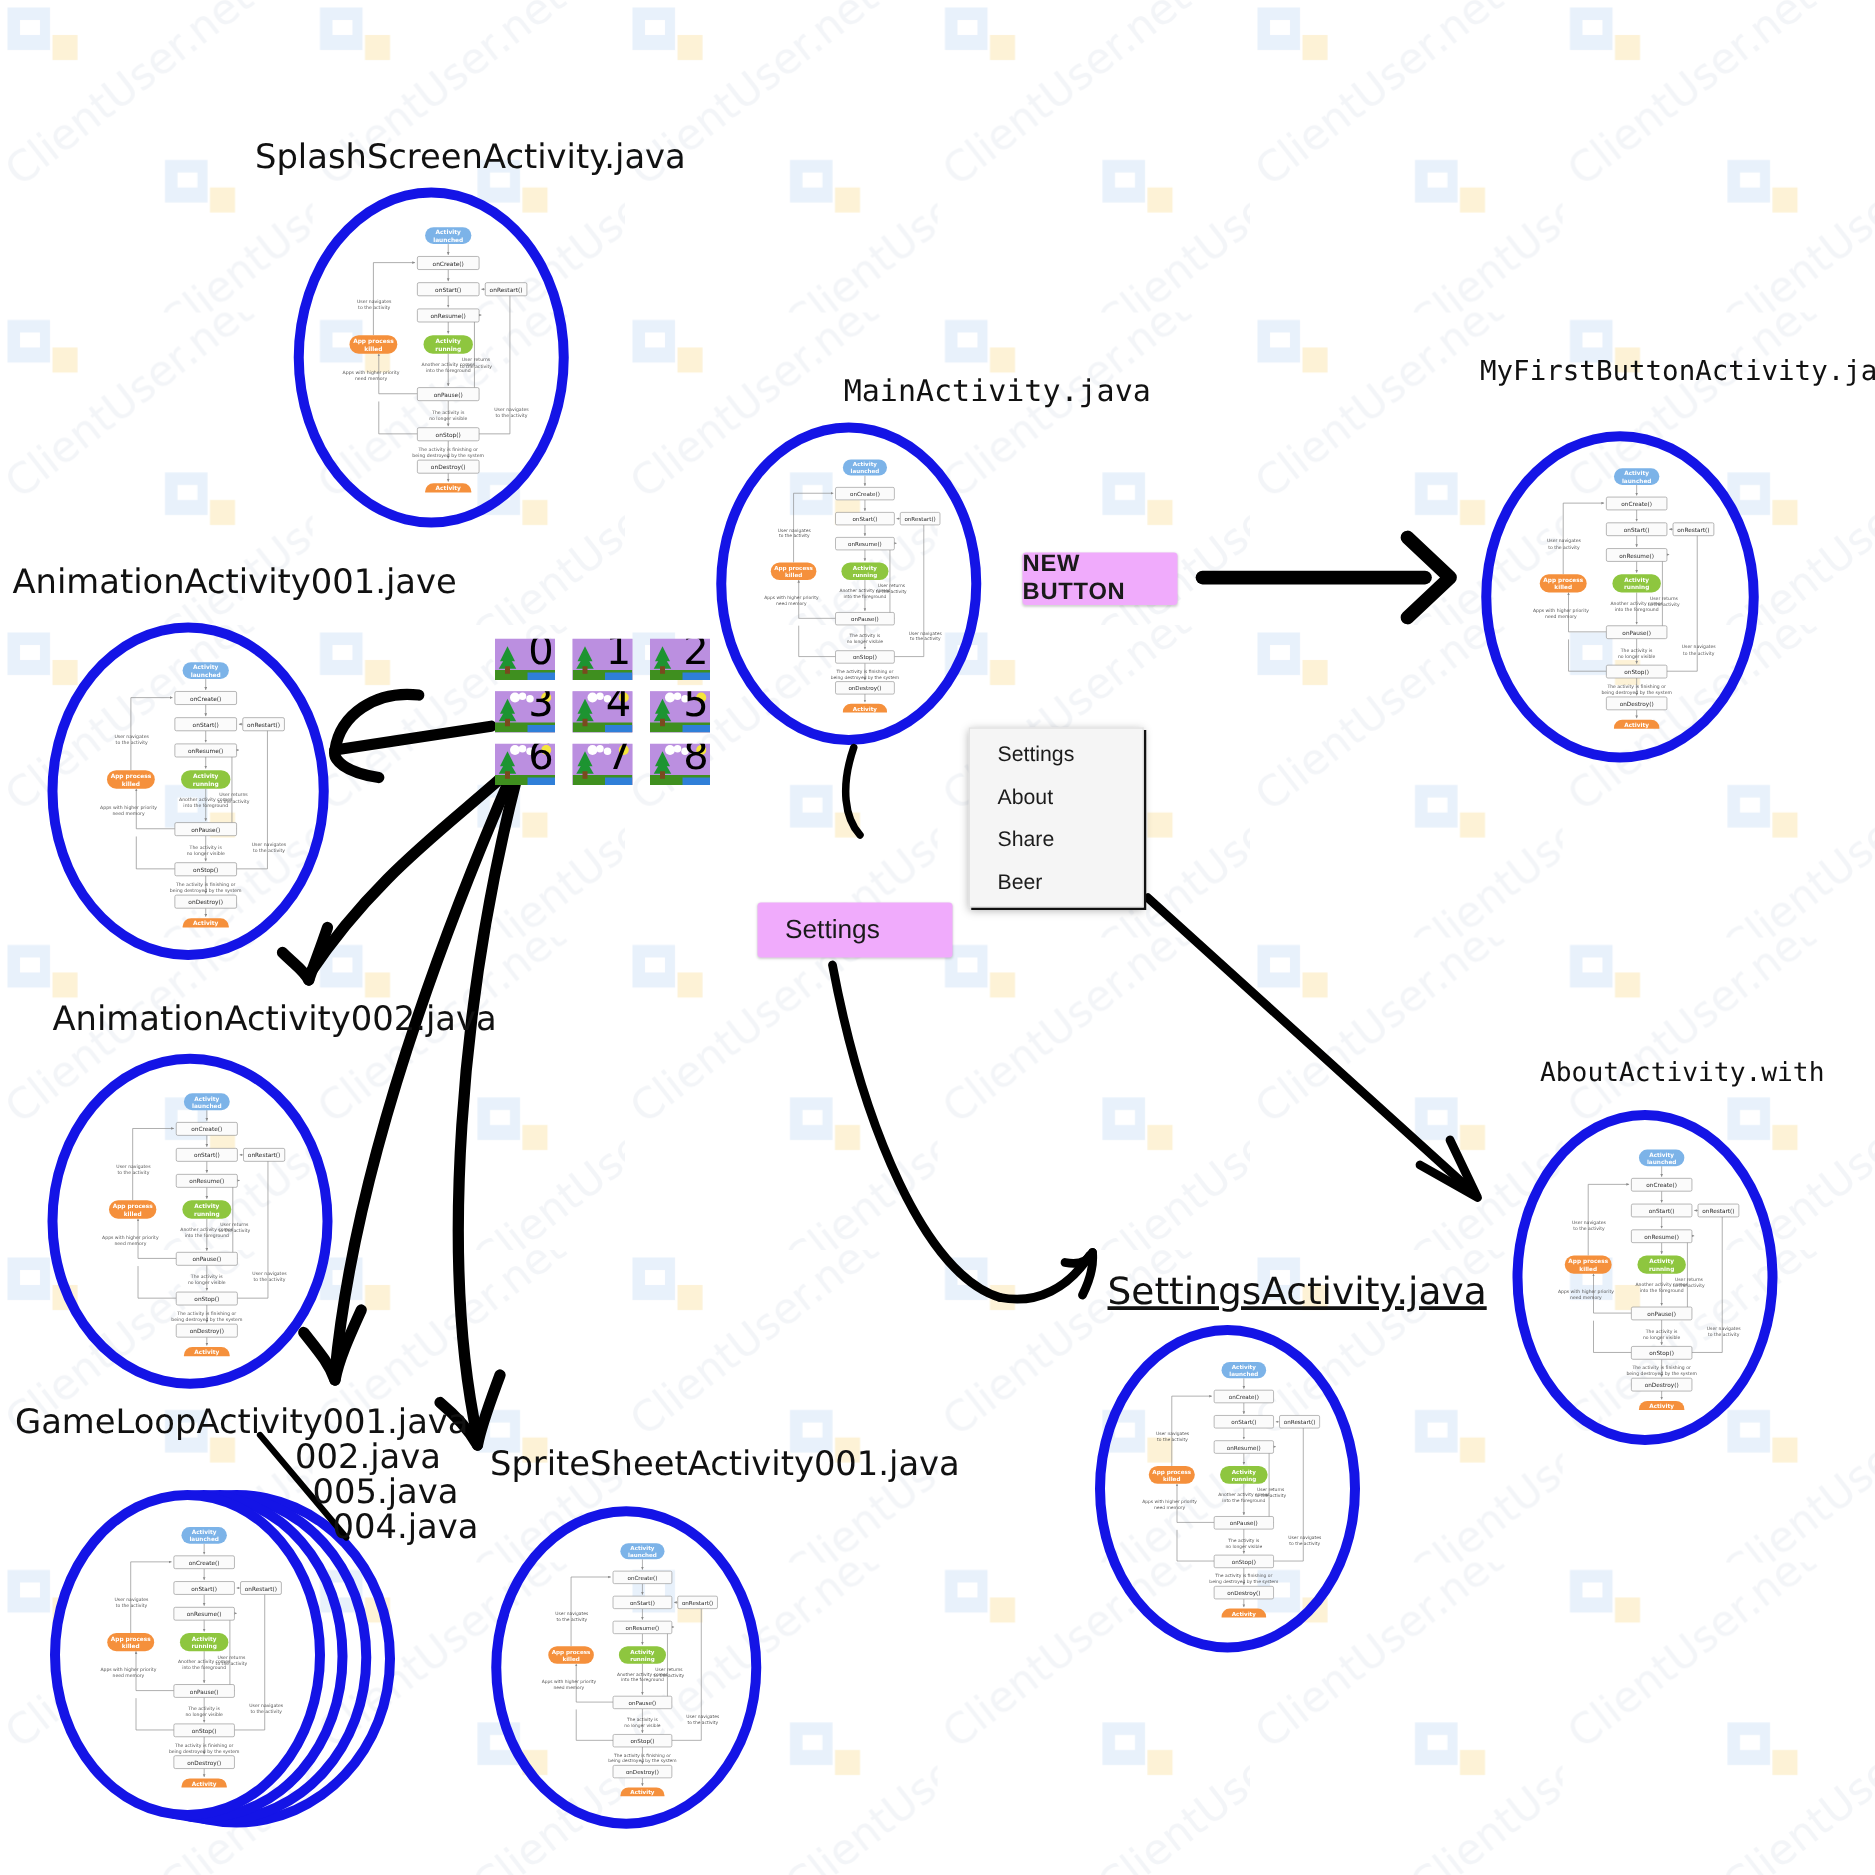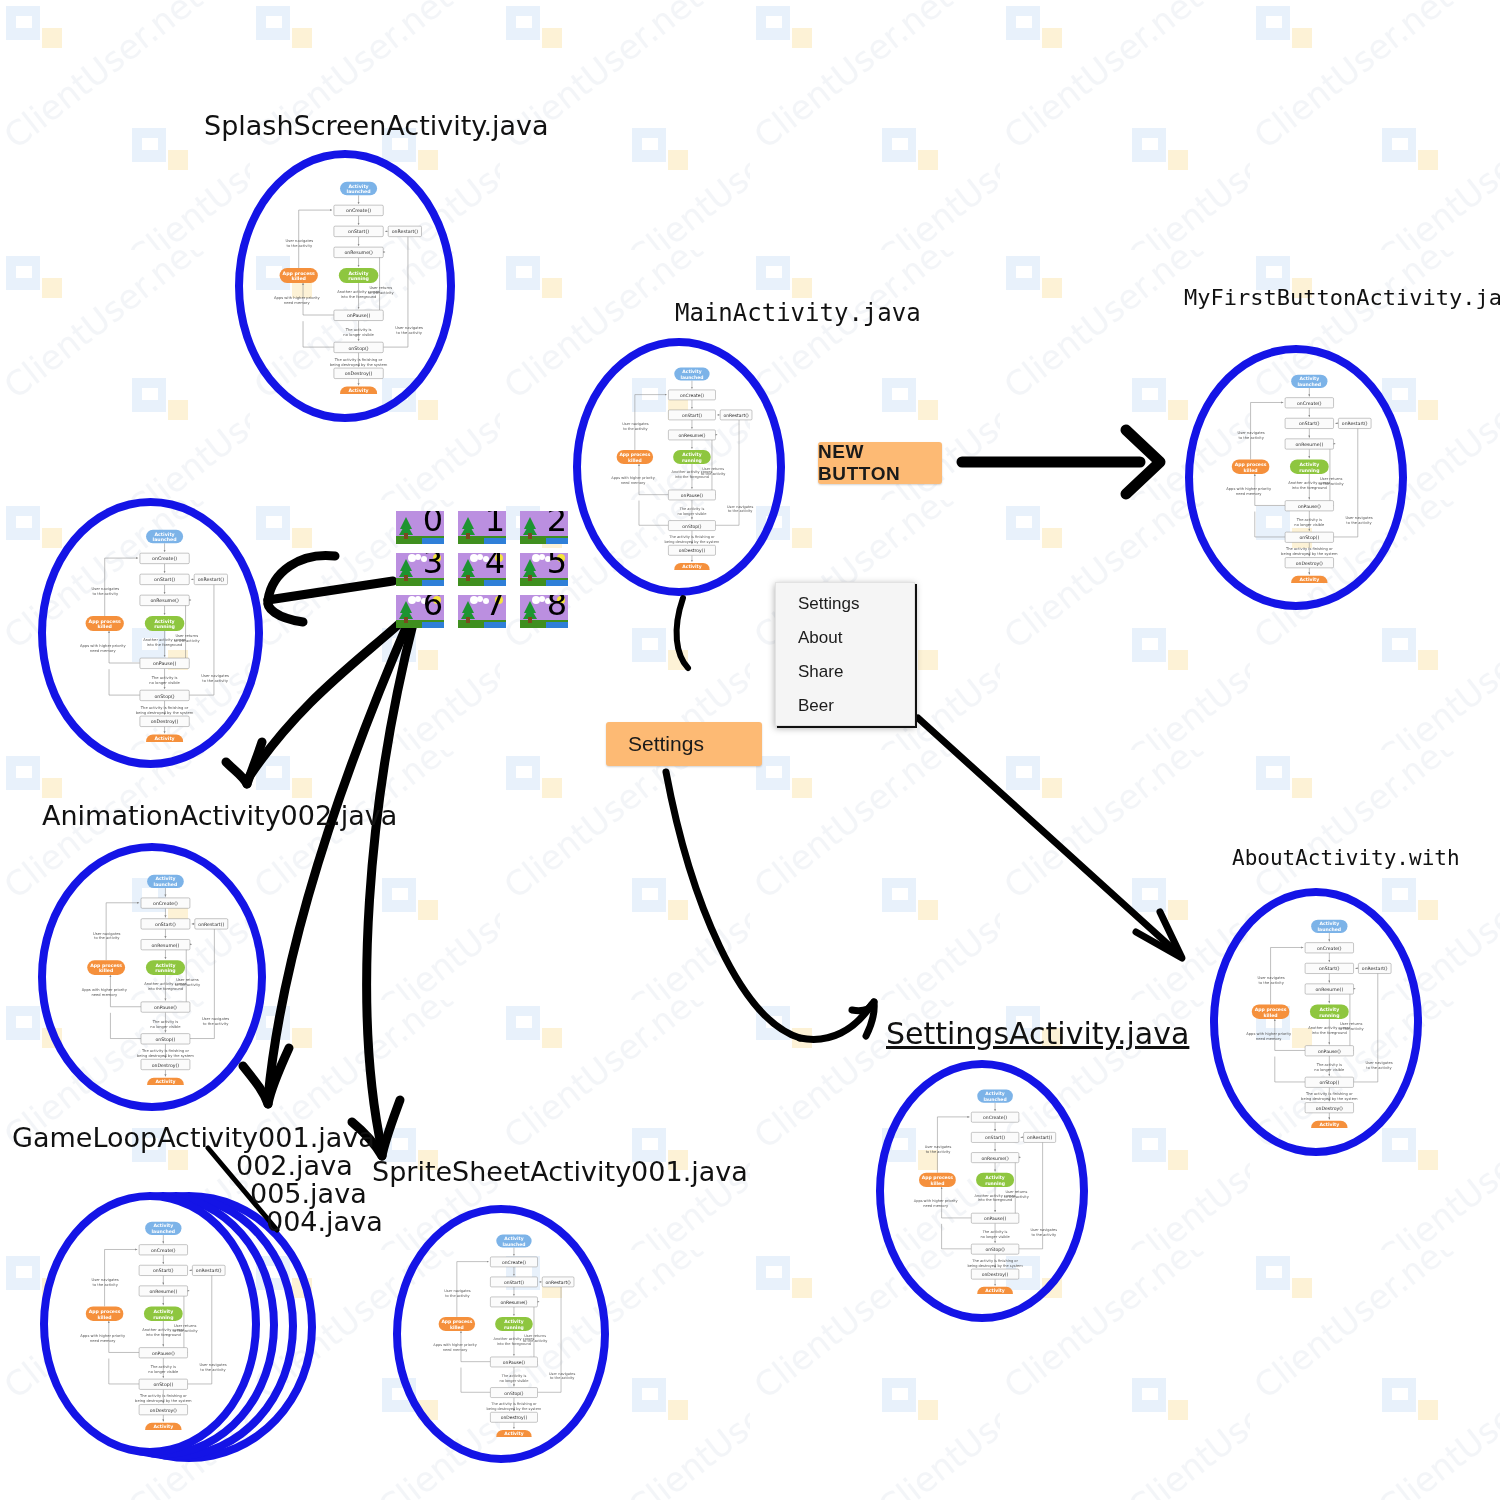--- a/index.html
+++ b/index.html
@@ -27,21 +27,21 @@
     color:#111;
     white-space:nowrap;
     font-weight:400;
     letter-spacing:0px;
   }
   .title.sans{font-family:"DejaVu Sans", sans-serif;}
   .title.mono{font-family:"DejaVu Sans Mono","Liberation Mono",monospace;}
 
   .btn{
     position:absolute;
-    background:#fdba74;
+    background:#f0abfc;
     border-radius:3px;
     display:flex;align-items:center;
     color:#1a1a1a;
     font-family:"Liberation Sans", sans-serif;
     box-shadow:0 1px 2px rgba(0,0,0,.18);
   }
   .btn.newbtn{font-weight:700;font-size:19px;letter-spacing:.6px;justify-content:center;}
   .btn.settingsbtn{font-weight:400;font-size:21px;padding-left:22px;}
 
   .menu{
@@ -758,29 +758,30 @@
 
       <g>
         <path d="M208 1148 L277 1230" stroke-width="5"></path>
       </g>
     </g>
   </svg>
 
   <div class="layer" id="labels">
     <div class="title sans" style="left:204px;top:110px;font-size:27px;">SplashScreenActivity.java</div>
 
+    <div class="title sans" style="left:10px;top:450px;font-size:27px;">AnimationActivity001.jave</div>
 
     <div class="title sans" style="left:4px;top:800px;font-size:27px;margin-left:38px;">AnimationActivity002.java</div>
 
     <div class="title sans" style="left:12px;top:1122px;font-size:27px;">GameLoopActivity001.java</div>
     <div class="title sans" style="left:236px;top:1150px;font-size:27px;">002.java</div>
     <div class="title sans" style="left:250px;top:1178px;font-size:27px;">005.java</div>
     <div class="title sans" style="left:266px;top:1206px;font-size:27px;">004.java</div>
 
-    <div class="title sans" style="left:372px;top:1156px;font-size:27px;">SpriteSheetActivity001.java</div>
+    <div class="title sans" style="left:392px;top:1156px;font-size:27px;">SpriteSheetActivity001.java</div>
 
     <div class="title mono" style="left:635px;top:299px;font-size:24px;margin-left:40px;">MainActivity.java</div>
 
     <div class="title mono" style="left:1184px;top:285px;font-size:22px;">MyFirstButtonActivity.java</div>
 
     <div class="title sans" style="left:886px;top:1016px;font-size:30px;text-decoration:underline;">SettingsActivity.java</div>
 
     <div class="title mono" style="left:1232px;top:846px;font-size:21px;">AboutActivity.with</div>
   </div>
 

